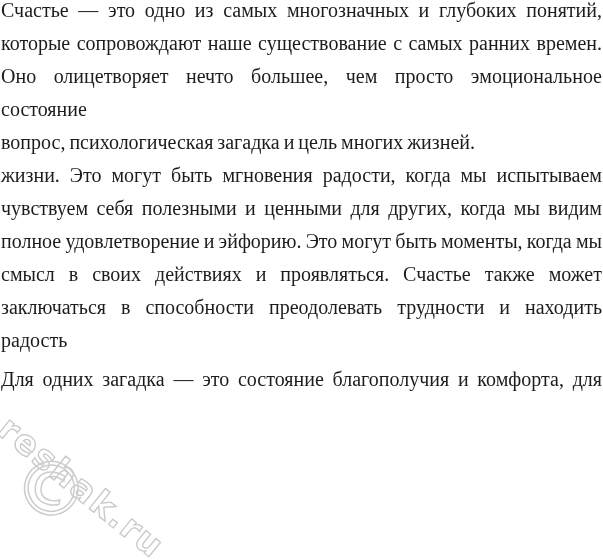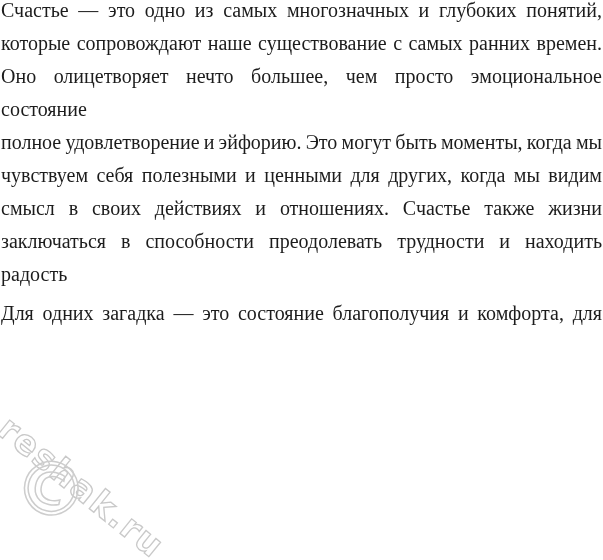--- a/index.html
+++ b/index.html
@@ -75,26 +75,28 @@
 </style>
 </head>
 <body>
 
 <div class="doc">
 
   <div class="para">
     <div class="line">Счастье — это одно из самых многозначных и глубоких понятий,</div>
     <div class="line">которые сопровождают наше существование с самых ранних времен.</div>
     <div class="line">Оно олицетворяет нечто большее, чем просто эмоциональное состояние</div>
+    <div class="line last">вопрос, психологическая загадка и цель многих жизней.</div>
   </div>
 
   <div class="para">
+    <div class="line">жизни. Это могут быть мгновения радости, когда мы испытываем</div>
+    <div class="line">чувствуем себя полезными и ценными для других, когда мы видим</div>
     <div class="line">полное удовлетворение и эйфорию. Это могут быть моменты, когда мы</div>
-    <div class="line">чувствуем себя полезными и ценными для других, когда мы видим</div>
-    <div class="line">смысл в своих действиях и отношениях. Счастье также жизни</div>
+    <div class="line">смысл в своих действиях и проявляться. Счастье также может</div>
     <div class="line">заключаться в способности преодолевать трудности и находить радость</div>
   </div>
 
   <div class="para spaced-before">
     <div class="line">Для одних загадка — это состояние благополучия и комфорта, для</div>
 
   </div>
 
 </div>
 

